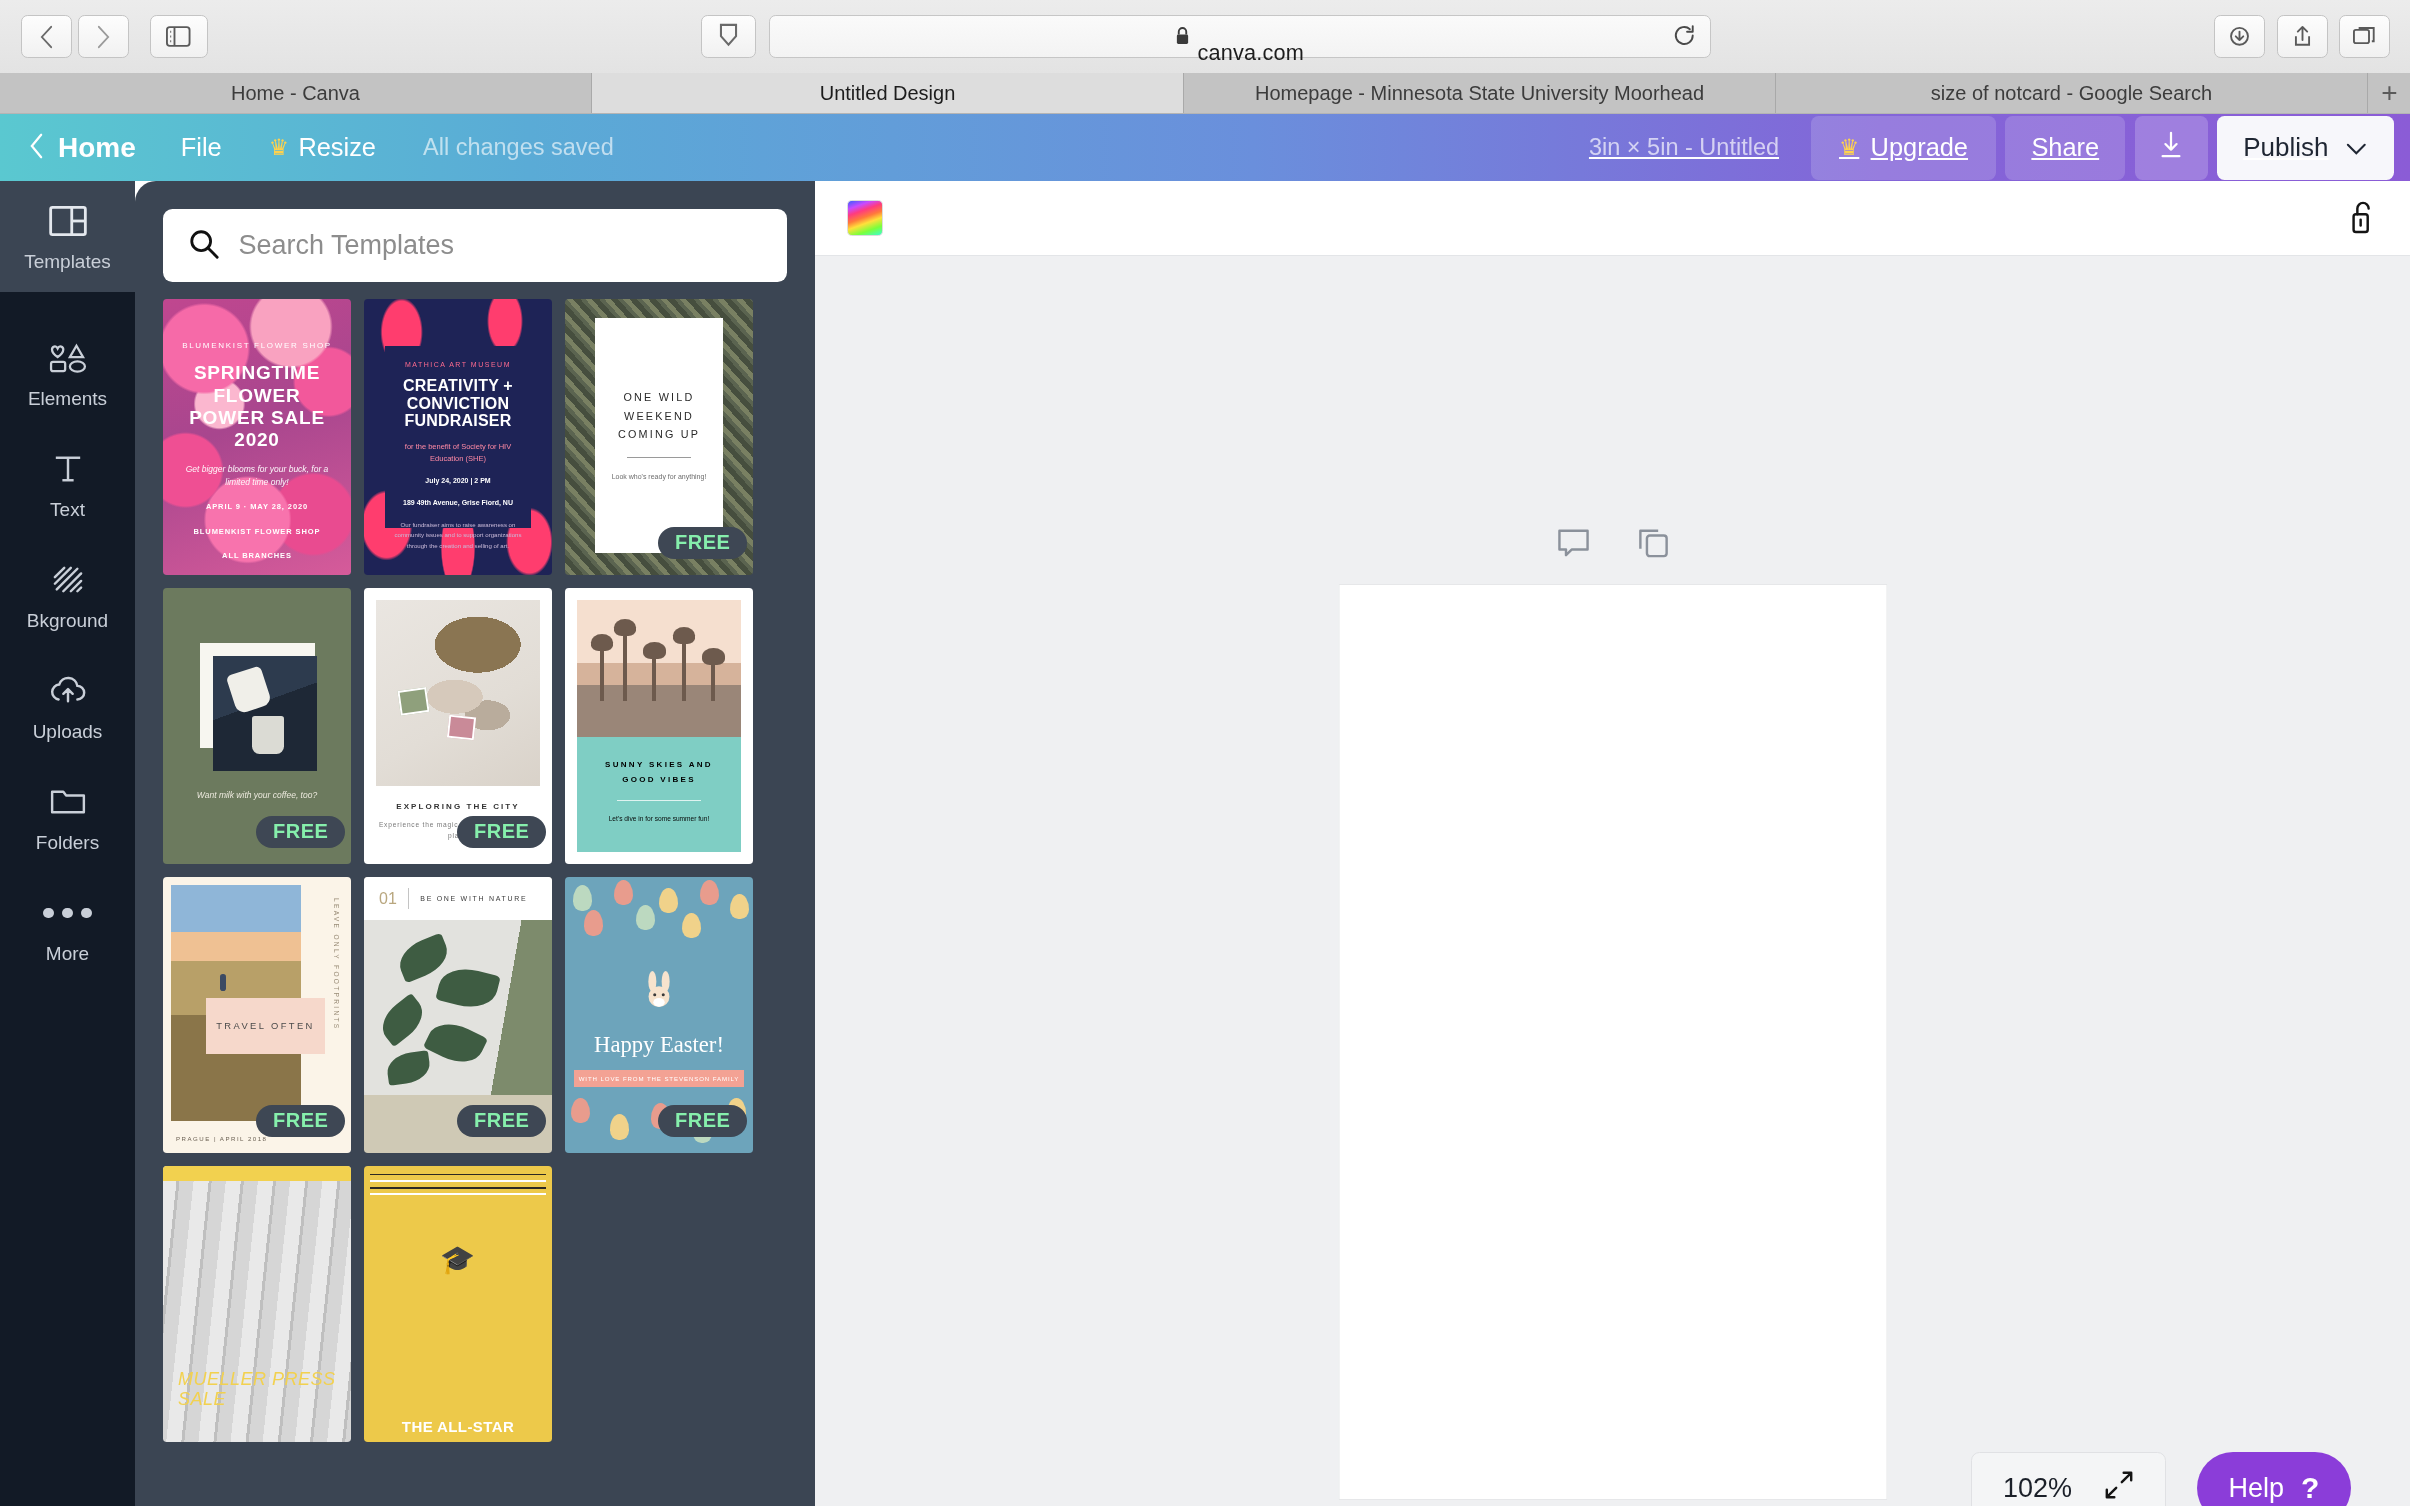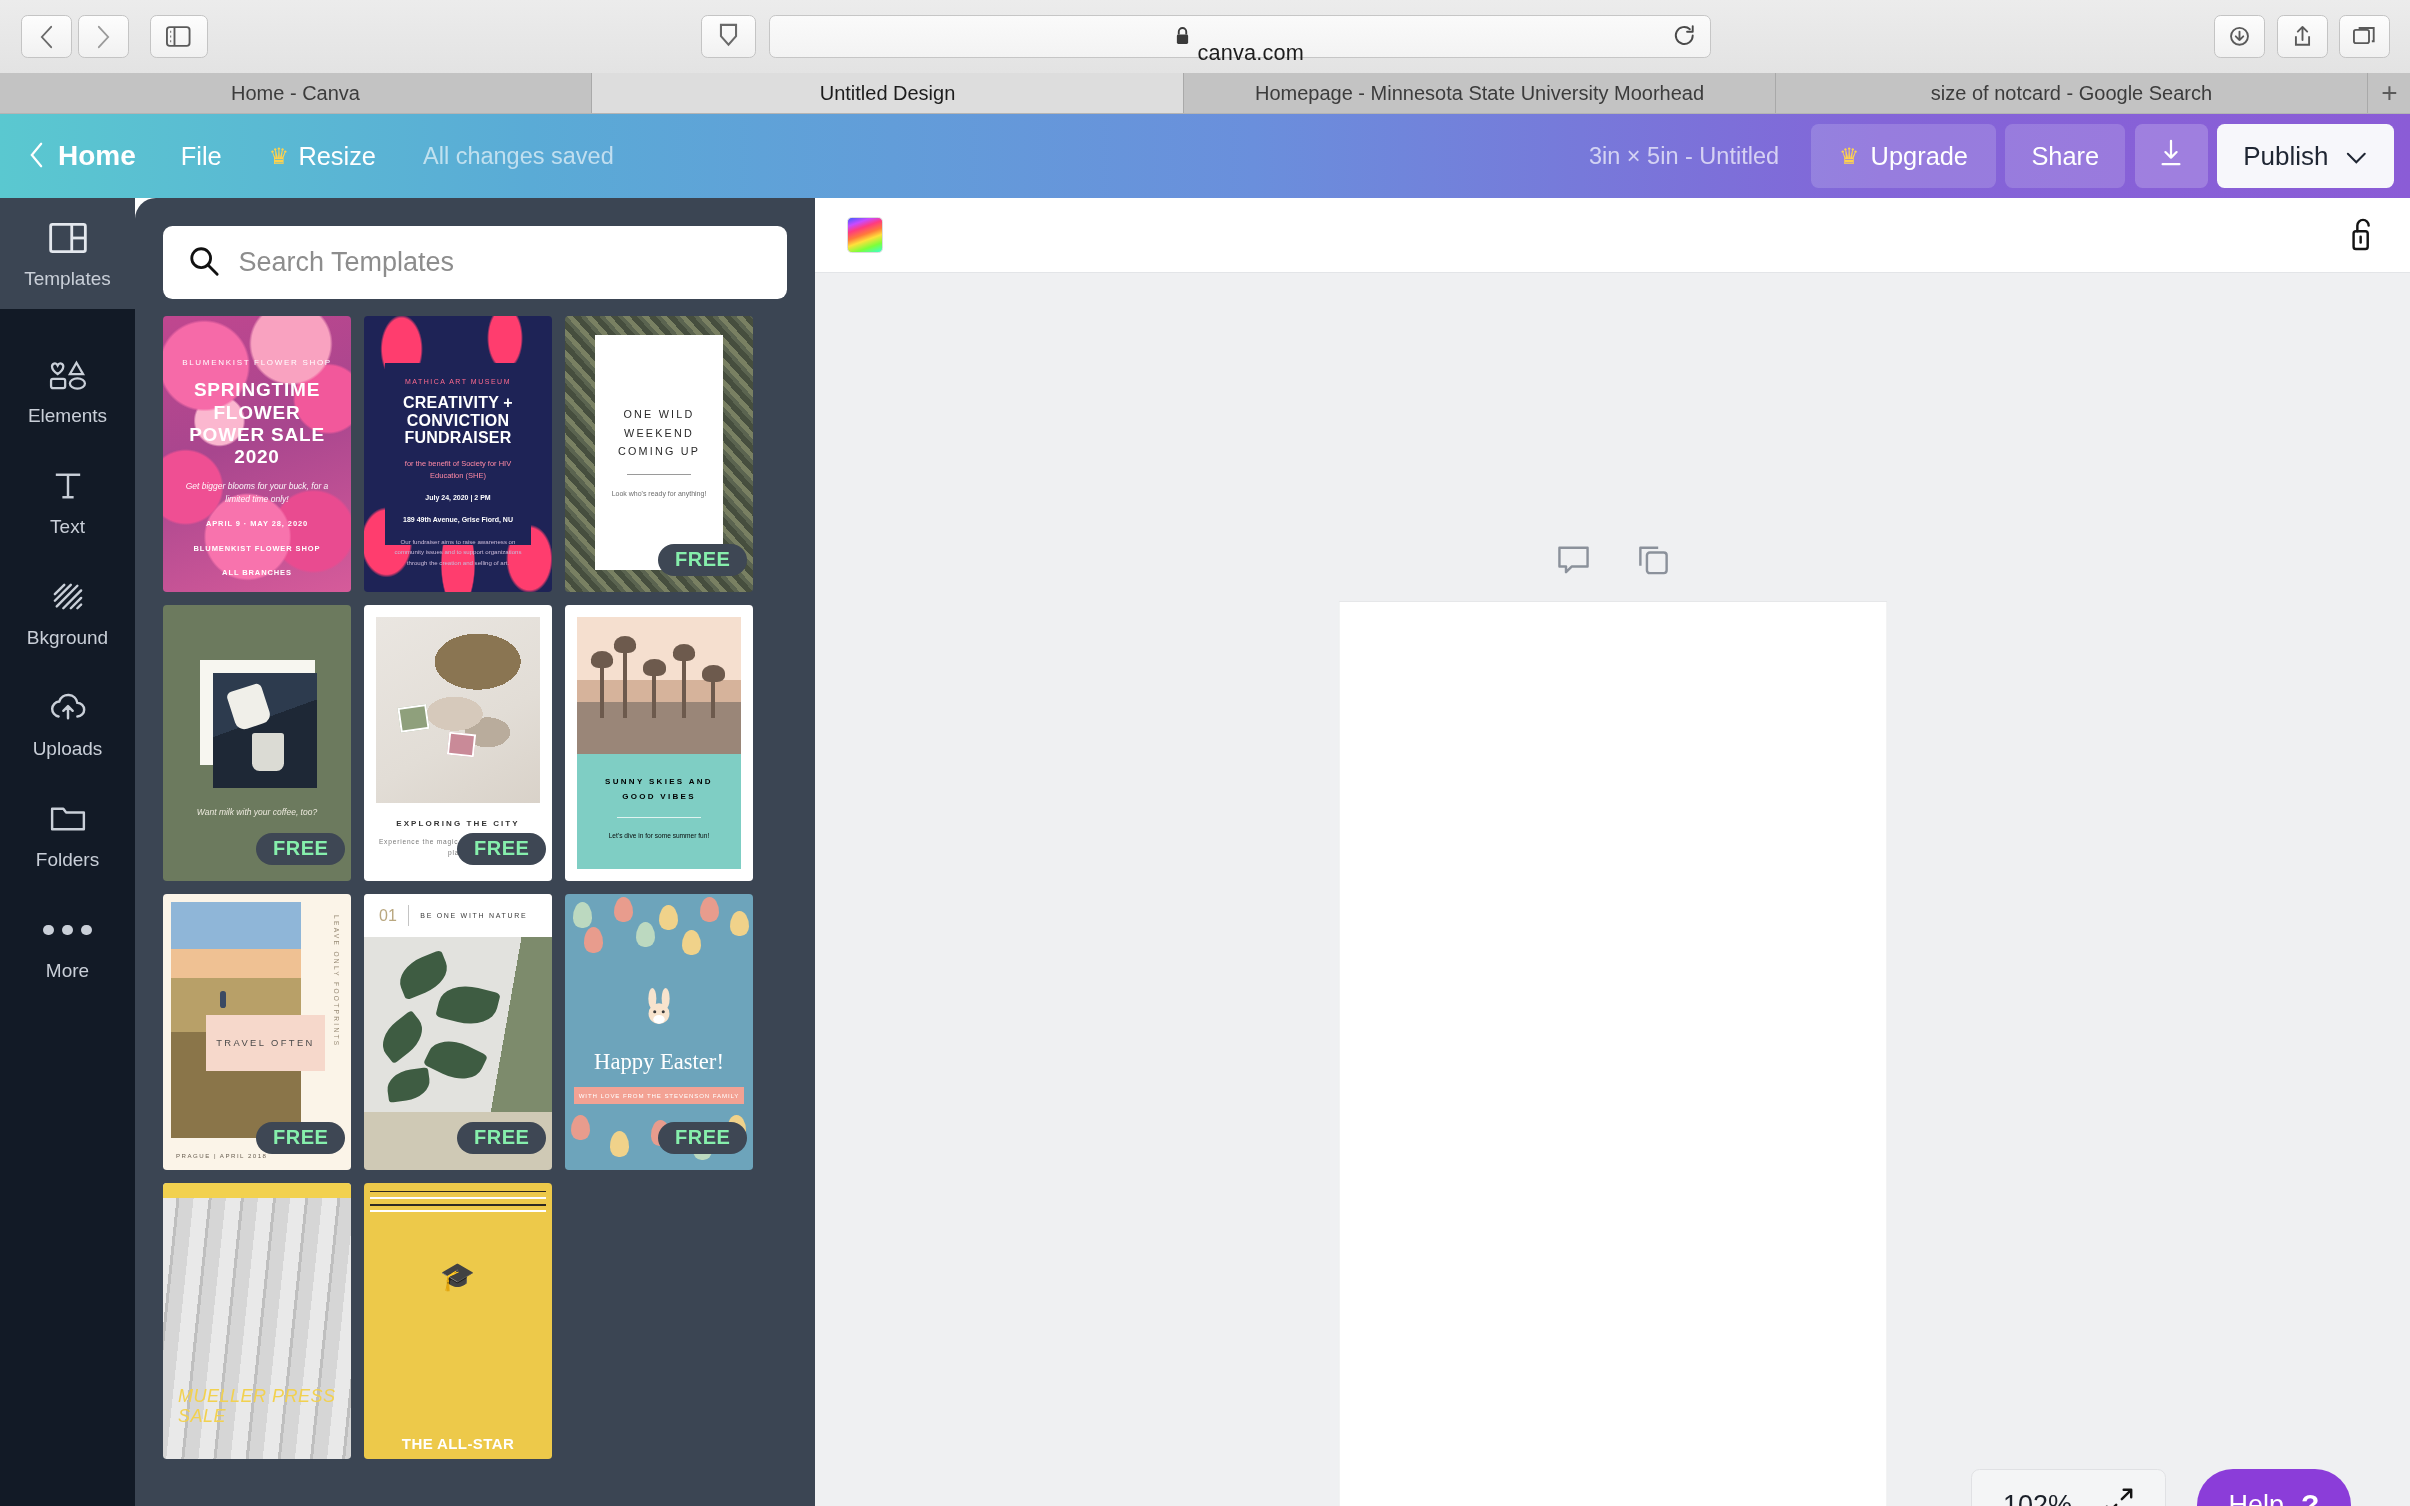--- a/index.html
+++ b/index.html
@@ -72,35 +72,35 @@
   }
   .tab.active { background: #dddddd; color: #1c1c1c; }
   .tab-new {
     width: 43px; display: flex; align-items: center; justify-content: center;
     font-size: 28px; color: #5a5a5a; background: #c3c3c3;
     font-weight: 300;
   }
 
   
   #canva-header {
-    height: 84px;
+    height: 67px;
     background: linear-gradient(90deg, #5ac8d0 0%, #5aabd6 22%, #6a8fdc 52%, #8365d8 78%, #8b5cd6 100%);
     display: flex; align-items: center;
     padding: 0 0 0 28px;
     color: #ffffff;
     position: relative;
   }
   .hdr-home { display: flex; align-items: center; gap: 13px; margin-right: 45px; }
   .hdr-home-label { font-size: 28px; font-weight: bold; }
   .hdr-item {
     font-size: 25.4px; margin-right: 47px;
     display: flex; align-items: center; gap: 9.4px;
   }
   .hdr-saved { font-size: 23.5px; color: rgba(255,255,255,.62); }
-  .hdr-right { margin-left: auto; display: flex; align-items: center; height: 100%; }
+  .hdr-right { margin-left: auto; display: flex; align-items: center; height: 100%; text-decoration: underline; }
   .hdr-size { font-size: 23.5px; color: rgba(255,255,255,.68); margin-right: 32px; }
   .hdr-btn {
     height: 64px; display: flex; align-items: center; justify-content: center;
     border-radius: 7.5px; font-size: 25.4px; color: #fff;
     background: rgba(255,255,255,.16);
     margin-right: 9.4px; padding: 0 26px; gap: 11.3px;
   }
   .hdr-btn.upgrade { padding: 0 28px; }
   .hdr-btn.dl { padding: 0 22.6px; background: rgba(255,255,255,.20); }
   .hdr-btn.publish {

